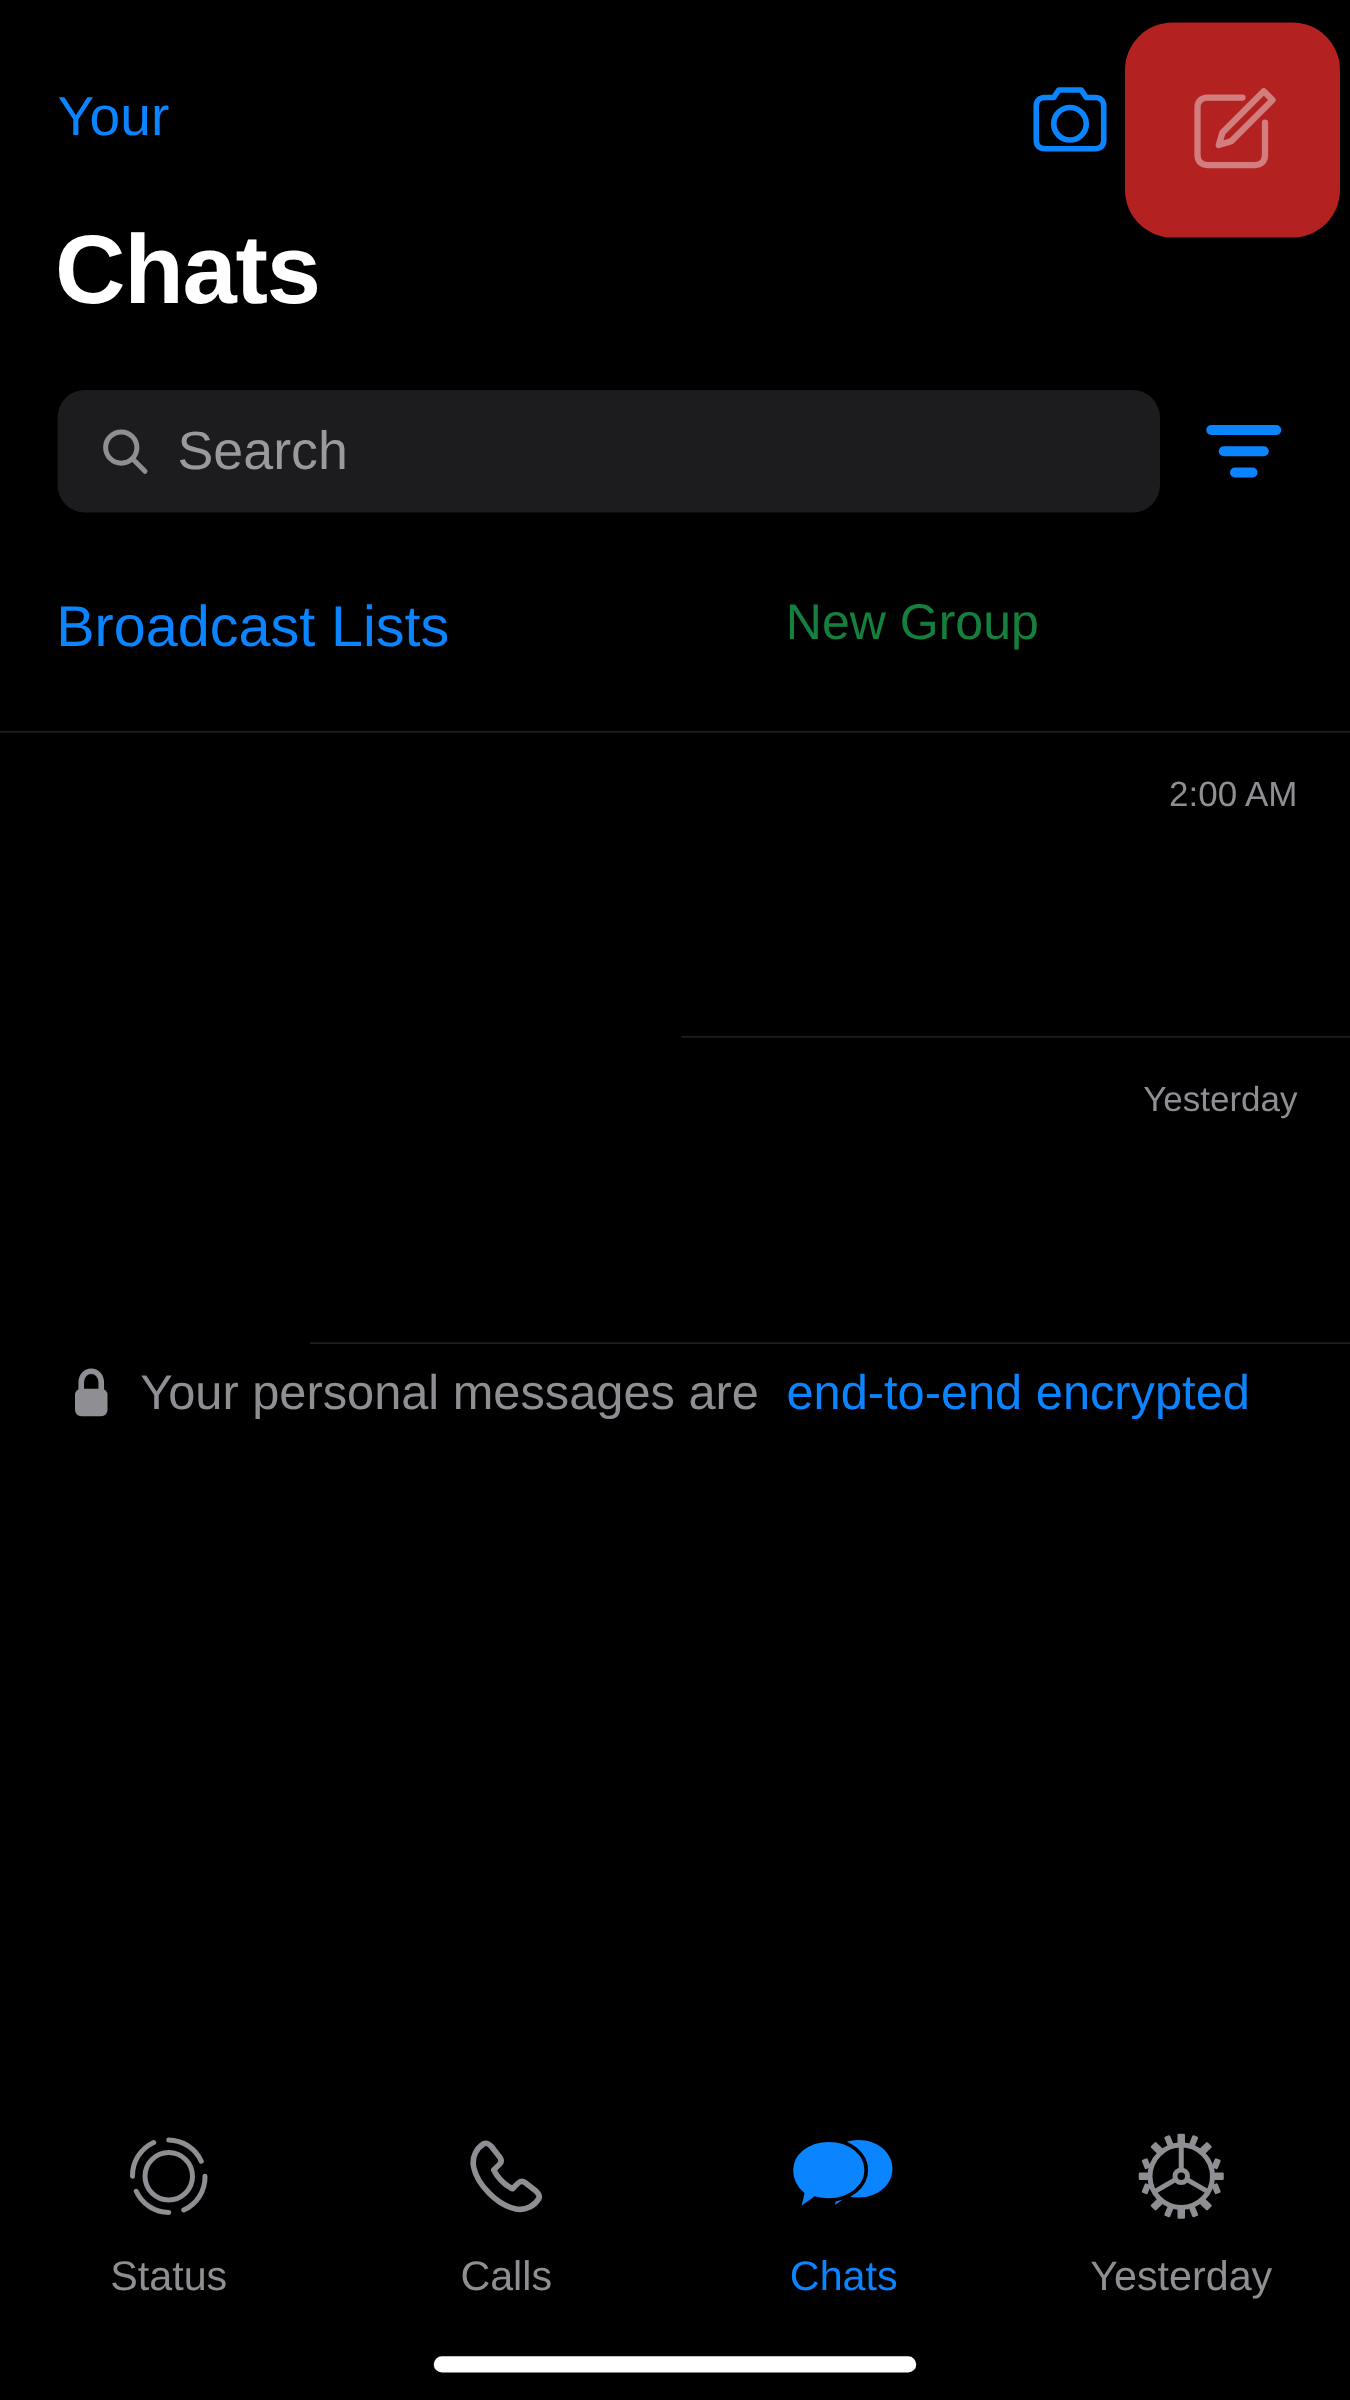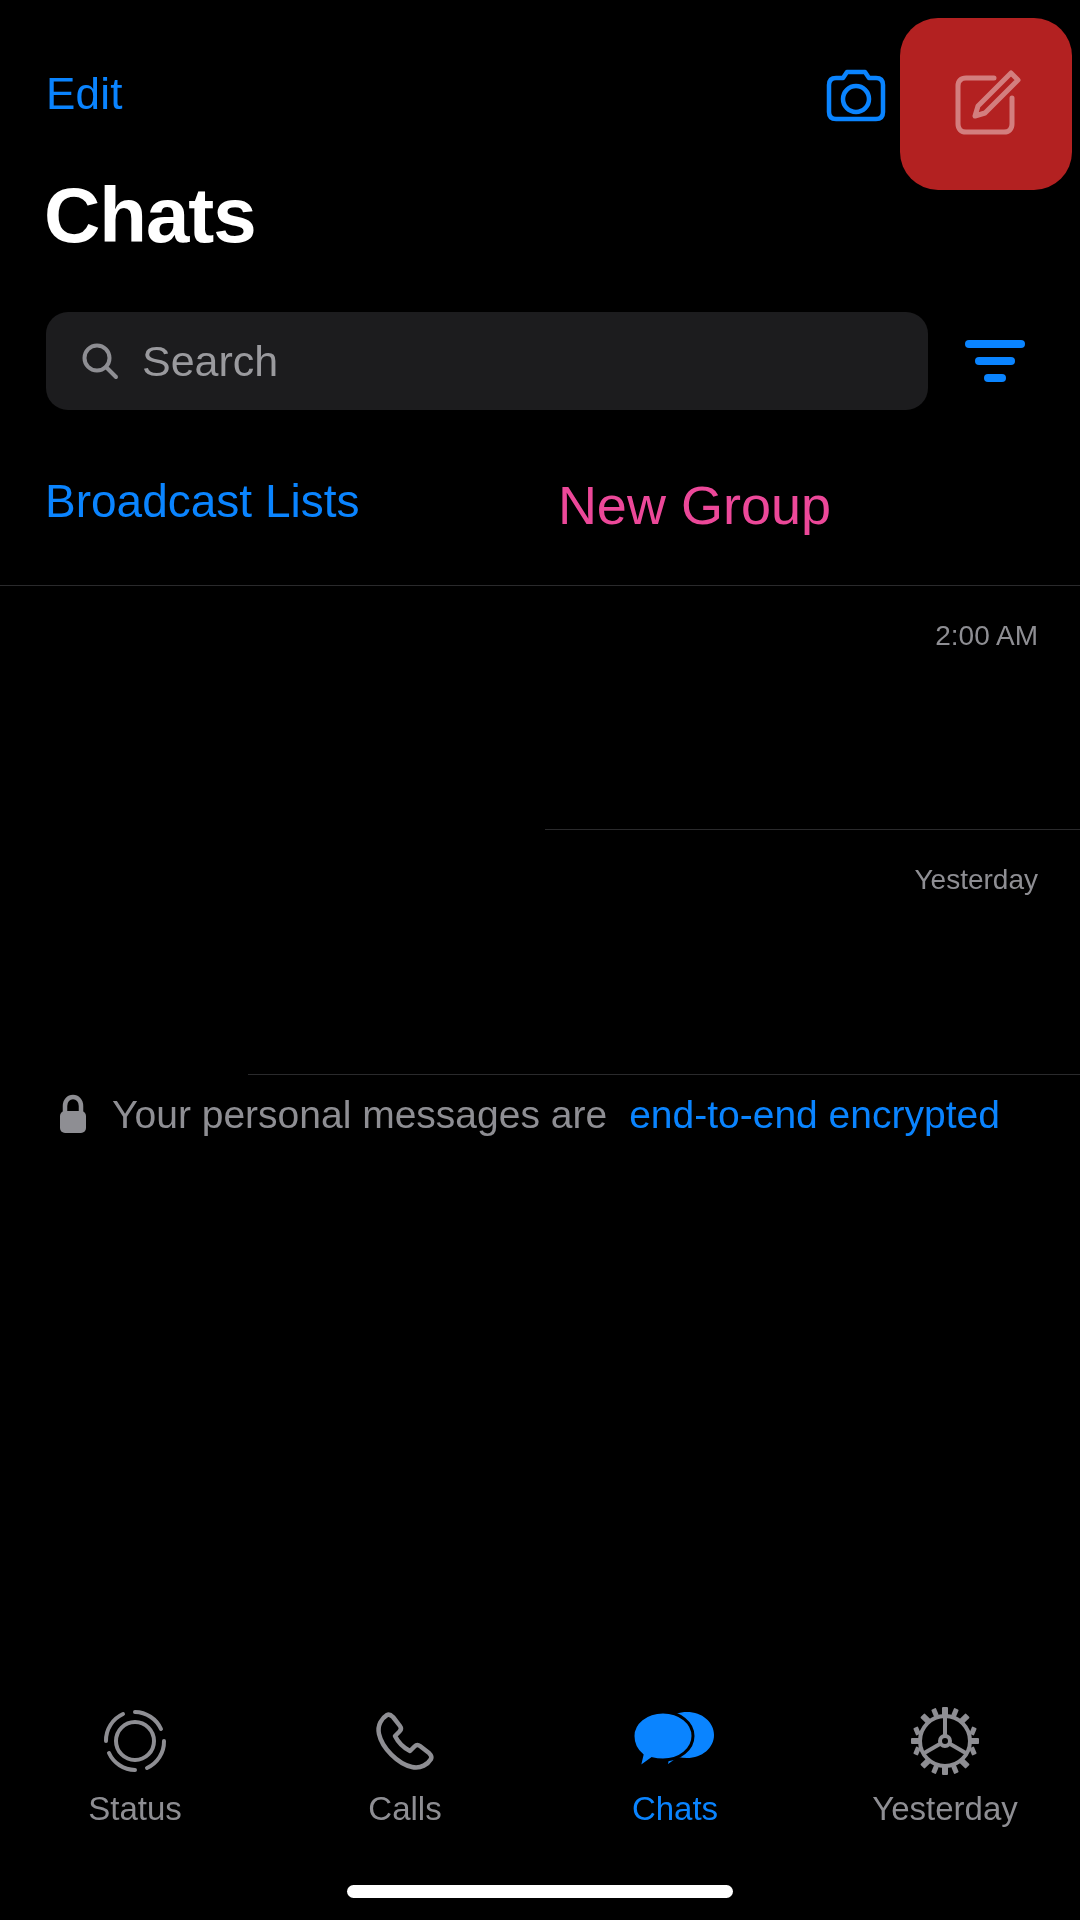--- a/index.html
+++ b/index.html
@@ -79,21 +79,21 @@
   
   #quick-actions {
     position:absolute; left:0; top:470px; width:876px; height:116px;
   }
   #broadcast-lists-button {
     position:absolute; left:45px; top:8px;
     font-size:46px; color:#0a84ff; line-height:1;
   }
   #new-group-button {
     position:absolute; right:45px; top:8px;
-    font-size:54px; color:#ec4899; line-height:1;
+    font-size:40px; color:#15803d; line-height:1;
   }
   #quick-actions-divider {
     position:absolute; left:0; bottom:0; width:1080px; height:1px;
     background:#2a2a2c;
   }
 
   
   #chat-list {
     position:absolute; left:0; top:586px; width:1080px;
   }
@@ -145,40 +145,40 @@
 
   
   #tab-bar {
     position:absolute; left:0; bottom:0; width:1080px; height:230px;
     display:flex; align-items:flex-start; justify-content:space-around;
     padding-top:14px;
   }
   .tab-item {
     width:216px;
     display:flex; flex-direction:column; align-items:center;
-    gap:14px;
+    gap:26px;
   }
   .tab-icon { height:74px; display:flex; align-items:center; justify-content:center; }
   .tab-label { font-size:33px; color:#8e8e93; line-height:1; }
   .tab-item.active .tab-label { color:#0a84ff; }
 
   #home-indicator {
     position:absolute; left:50%; transform:translateX(-50%);
     bottom:22px; width:386px; height:13px;
     background:#ffffff; border-radius:7px;
   }
 </style>
 </head>
 <body>
 
 <div id="screen">
 
   <div id="navbar">
 
-    <div id="edit-button">Edit</div>
+    <div id="edit-button">Your</div>
 
     <div id="camera-button">
       <svg width="64" height="58" viewBox="0 0 64 58" fill="none">
         <path d="M5 18 C5 13 8 11 12 11 L19 11 L23 5 L41 5 L45 11 L52 11 C56 11 59 13 59 18 L59 45 C59 50 56 52 52 52 L12 52 C8 52 5 50 5 45 Z" stroke="#0a84ff" stroke-width="4.5" stroke-linejoin="round"></path>
         <circle cx="32" cy="32" r="13" stroke="#0a84ff" stroke-width="4.5"></circle>
       </svg>
     </div>
 
     <div id="compose-highlight">
       <div id="compose-button">

